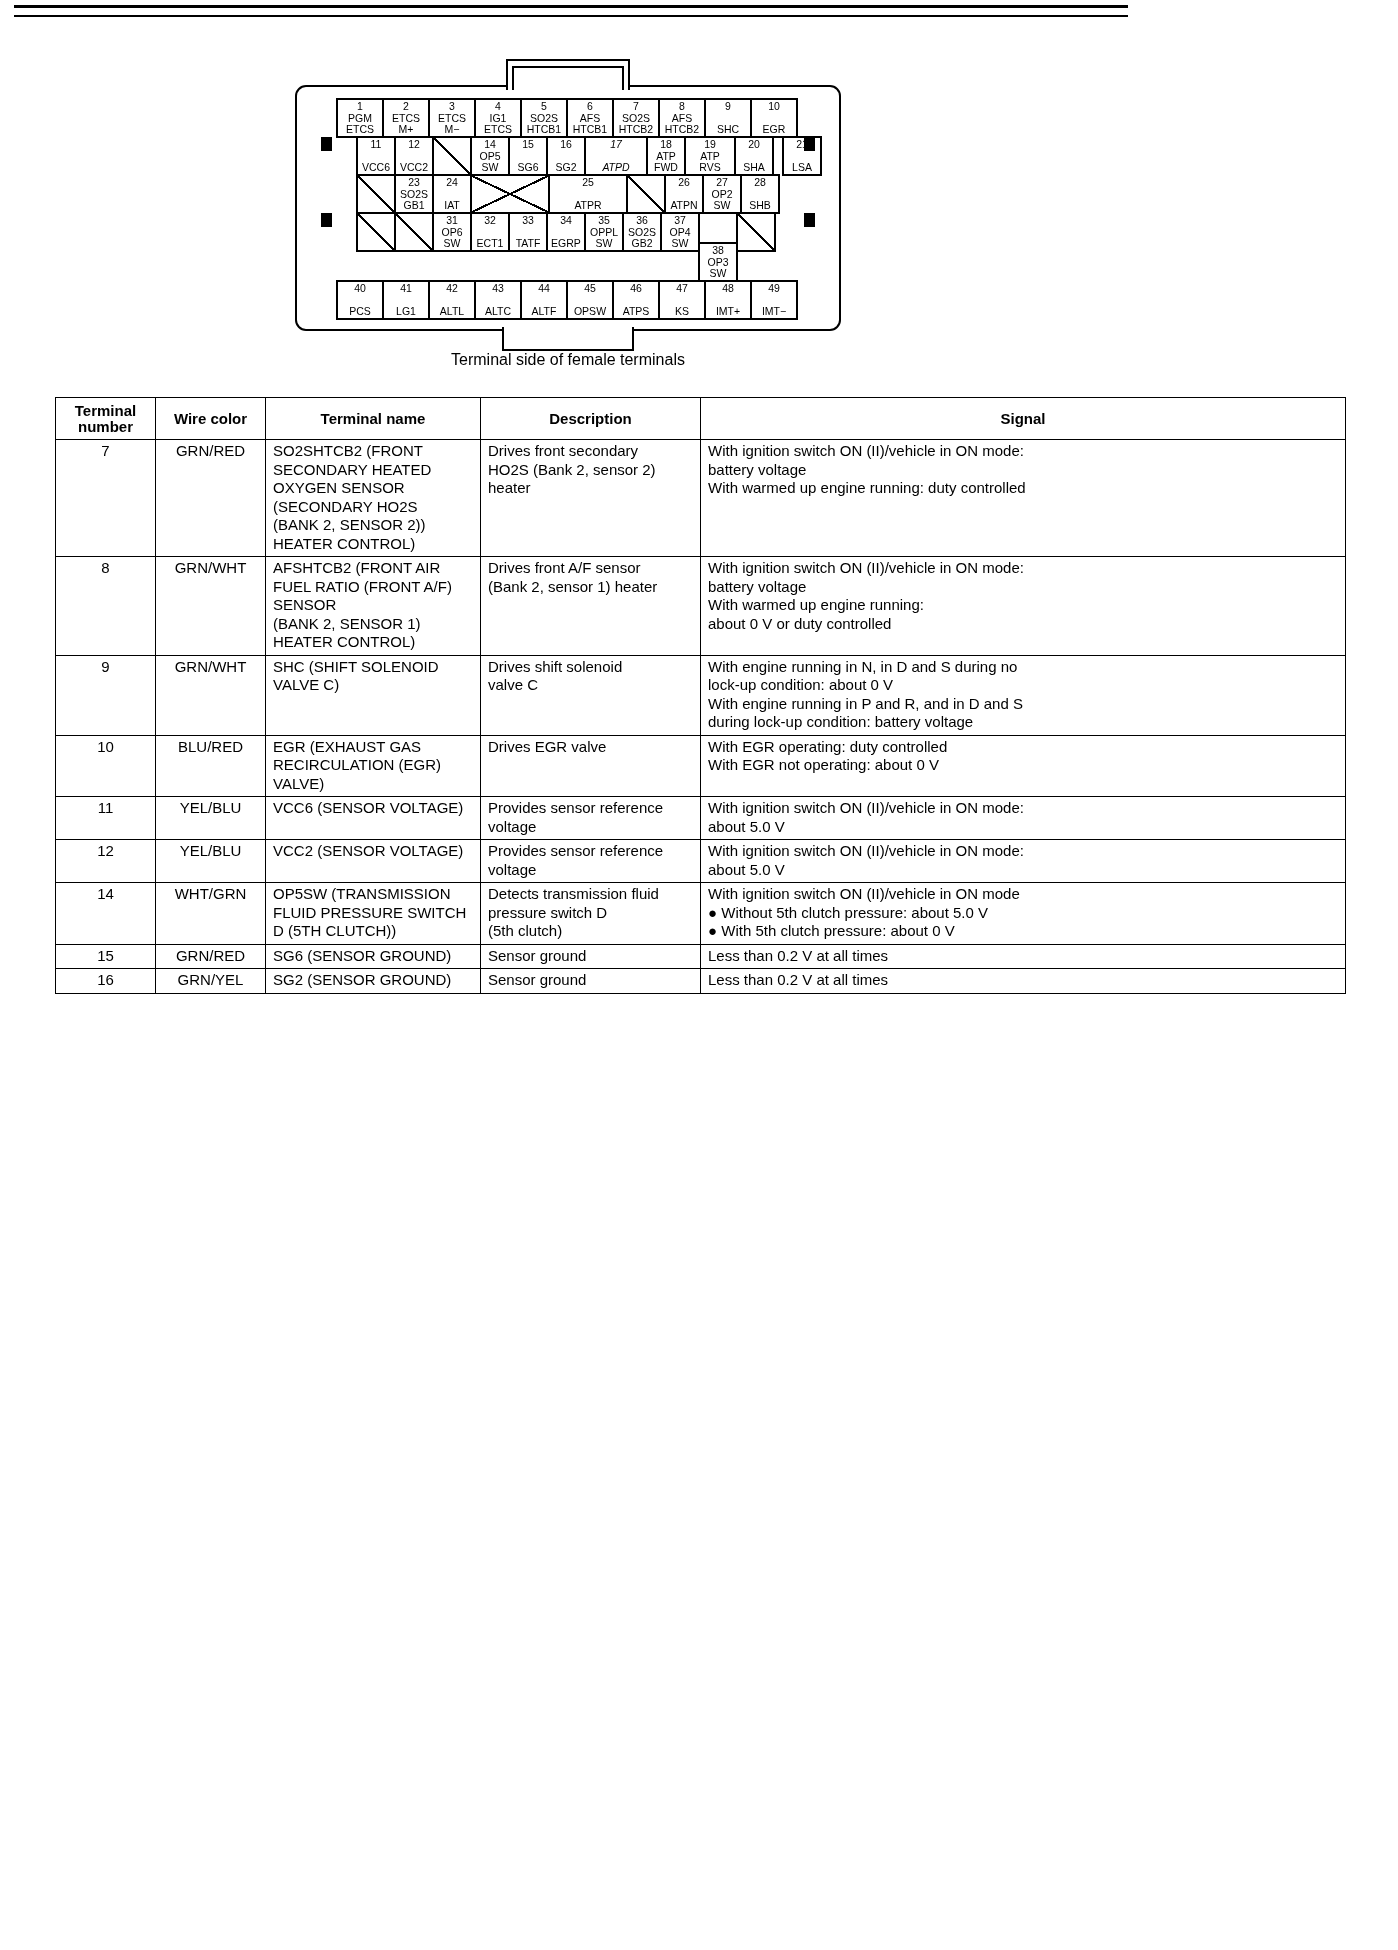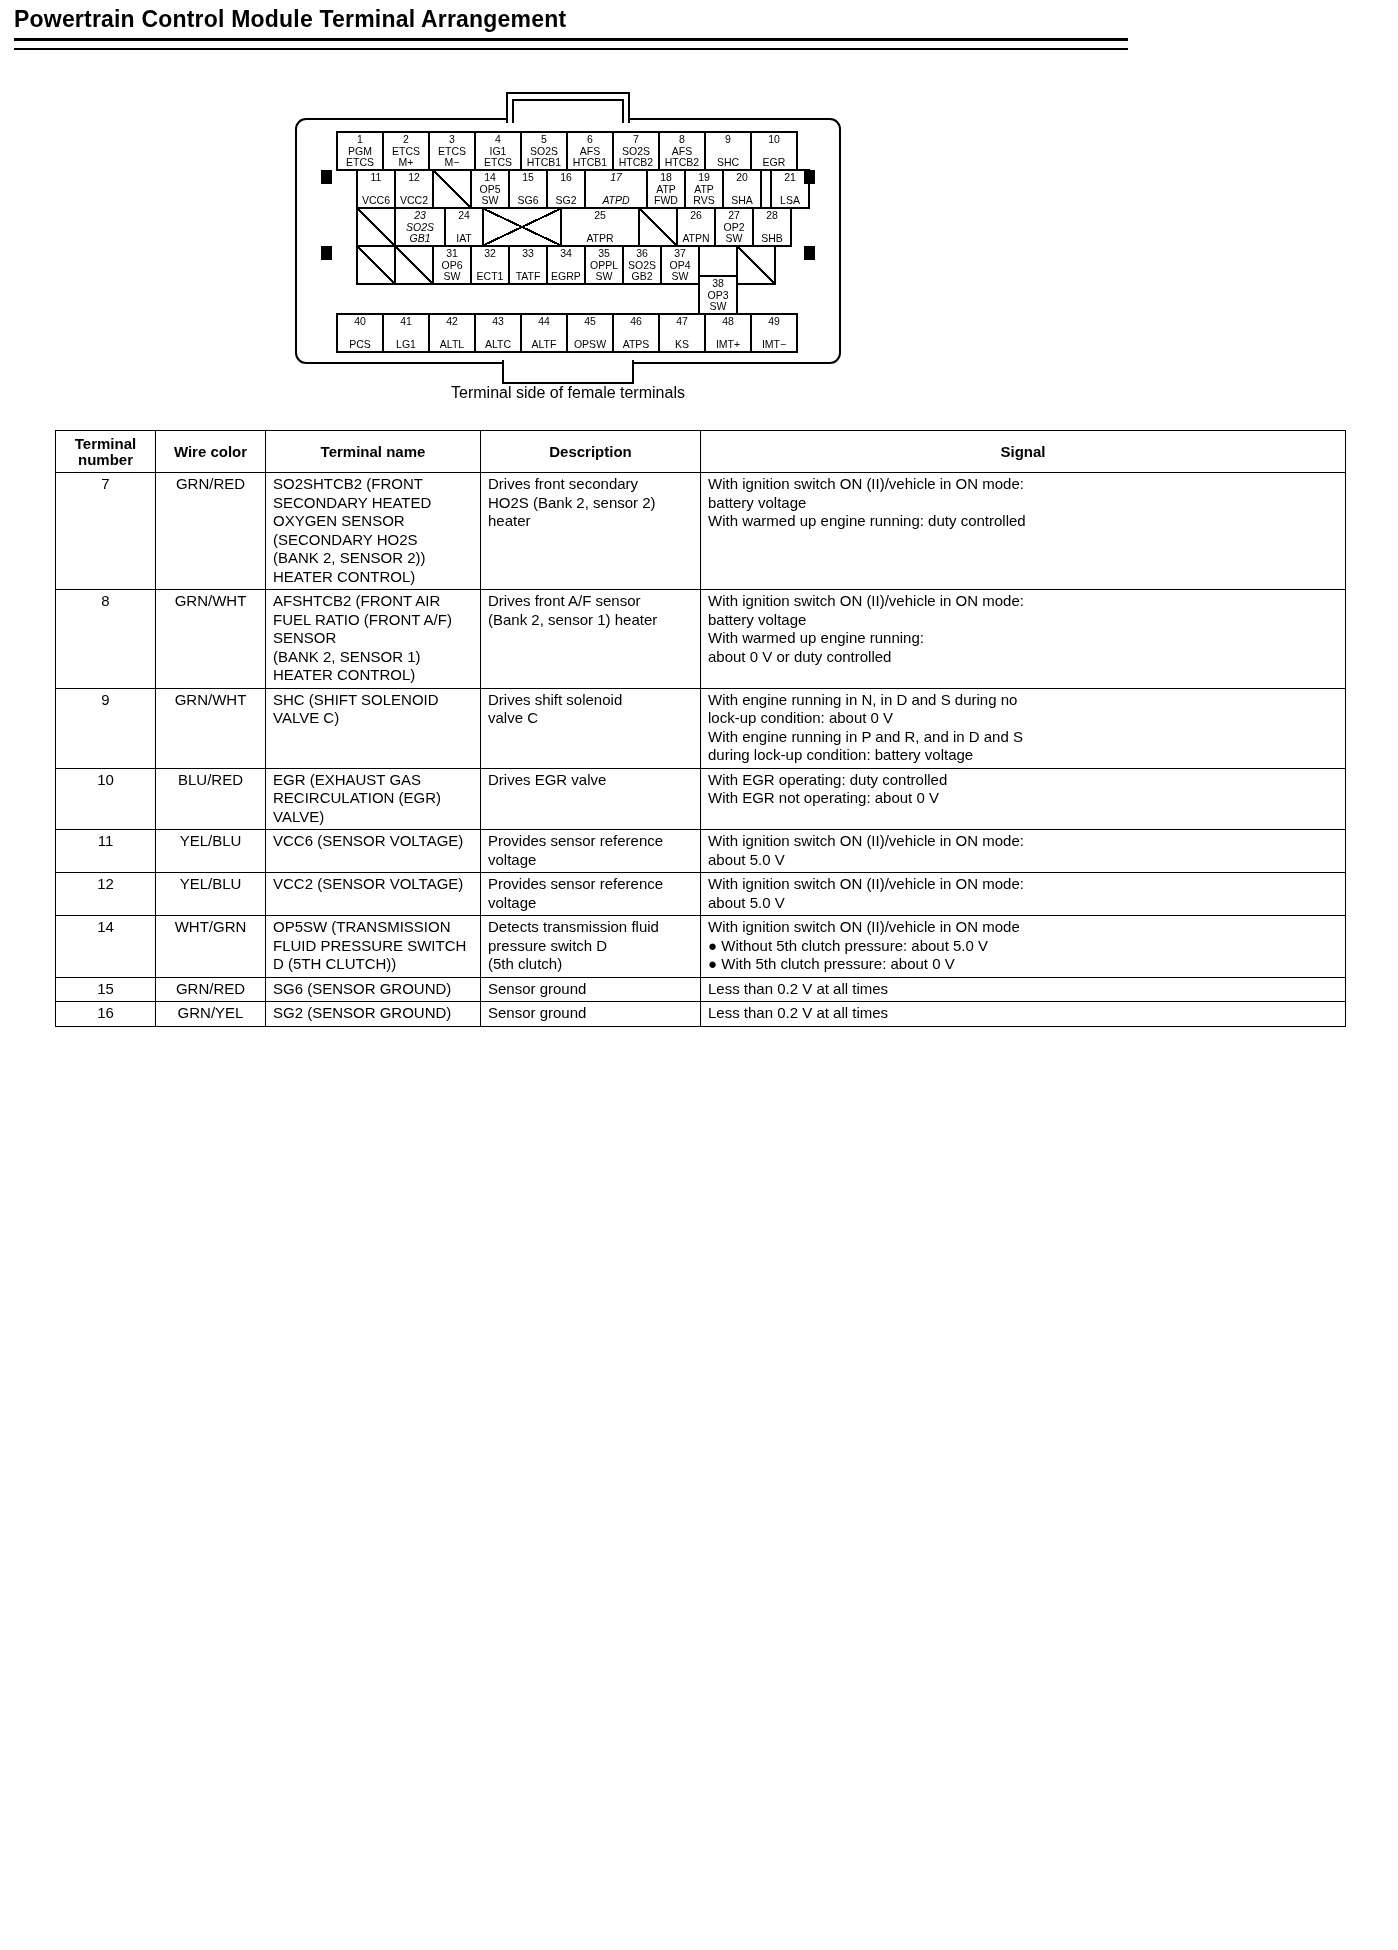--- a/index.html
+++ b/index.html
@@ -71,21 +71,20 @@
     font-size:15px; line-height:18.5px; padding:2px 7px 3px;
     vertical-align:top; white-space:pre-line;
   }
   td.c-num, td.c-wire { text-align:center; padding-left:2px; padding-right:2px; }
 </style>
 </head>
 <body>
 
 <div class="page">
 
-  <h1 class="title">Powertrain Control Module Terminal Arrangement</h1>
   <div class="rule rule--1"></div>
   <div class="rule rule--2"></div>
 
   <div class="connector-wrap">
     <div class="shell">
       <div class="top-tab">
         <div class="top-tab-inner"></div>
       </div>
       <div class="key key--l1"></div>
       <div class="key key--l2"></div>
@@ -167,37 +166,37 @@
             </div>
             <div class="pin-cell" style="width: 64px; font-style: italic;">
               <div class="pin-num">17</div>
               <div class="pin-label">ATPD</div>
             </div>
             <div class="pin-cell" style="width: 40px;">
               <div class="pin-num">18</div>
               <div class="pin-label">ATP
 FWD</div>
             </div>
-            <div class="pin-cell" style="width: 40px;">
+            <div class="pin-cell" style="width: 52px;">
               <div class="pin-num">19</div>
               <div class="pin-label">ATP
 RVS</div>
             </div>
             <div class="pin-cell" style="width: 40px;">
               <div class="pin-num">20</div>
               <div class="pin-label">SHA</div>
             </div>
             <div class="pin-cell" style="width: 40px; margin-left: 8px;">
               <div class="pin-num">21</div>
               <div class="pin-label">LSA</div>
             </div>
           </div>
           <div class="pin-row" style="margin-left: 20px;">
             <div class="pin-cell diag" style="width: 40px;"></div>
-            <div class="pin-cell" style="width: 52px; font-style: italic;">
+            <div class="pin-cell" style="width: 40px;">
               <div class="pin-num">23</div>
               <div class="pin-label">SO2S
 GB1</div>
             </div>
             <div class="pin-cell" style="width: 40px;">
               <div class="pin-num">24</div>
               <div class="pin-label">IAT</div>
             </div>
             <div class="pin-cell diagx" style="width: 80px;"></div>
             <div class="pin-cell" style="width: 80px;">

